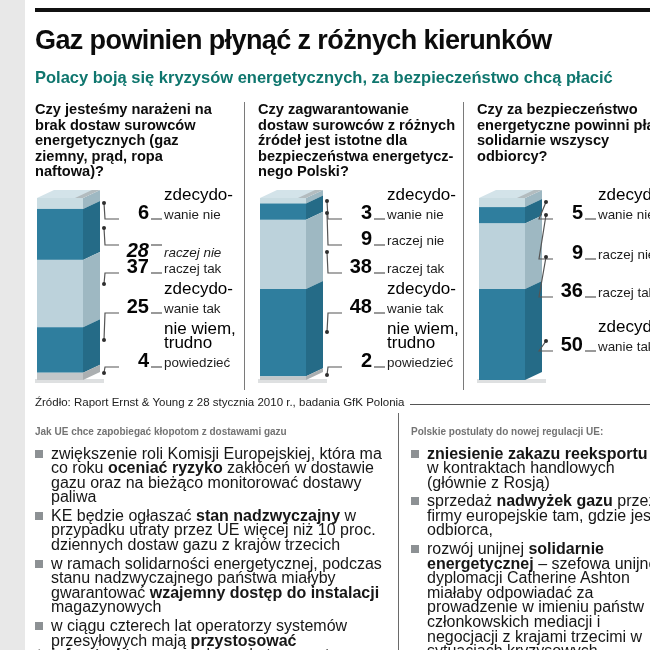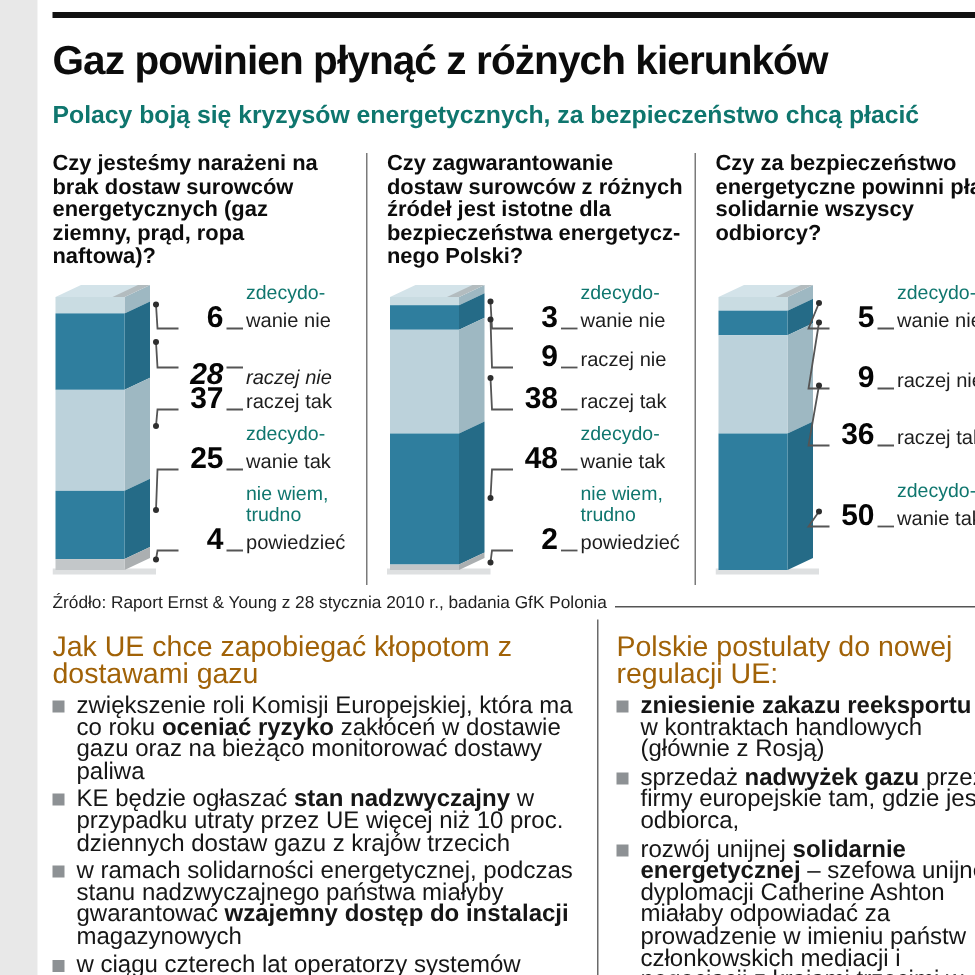--- a/index.html
+++ b/index.html
@@ -14,32 +14,32 @@
   h2.subtitle { font-size: 16.5px; font-weight: 700; margin-top: 12px; color:#0f766e; }
 
   .charts-row { display: grid; grid-template-columns: 209px 219px 1fr; margin-top: 15px; }
   .chart-col { padding-right: 4px; }
   .chart-col + .chart-col { border-left: 1px solid #7a7a7a; padding-left: 13px; }
   .q { font-size: 14.6px; font-weight: 700; line-height: 15.6px; height: 80px; width: 200px; color:#0c0c0c; }
   .chart-area { position: relative; height: 206px; margin-top: 2px; }
   .chart-area svg { position: absolute; left: 0; top: 0; }
 
   .callout { position: absolute; left: 0; width: 100%; }
-  .callout .pre { font-size: 13px; line-height: 14px; color: #0f766e; }
+  .callout .pre { font-size: 17px; line-height: 14px; color: #000000; }
   .callout .main { line-height: 20px; white-space: nowrap; }
   .callout .num { display: inline-block; text-align: right; font-size: 20px; font-weight: 700; color: #050505; }
   .callout .lbl { font-size: 13.4px; color: #1d1d1d; margin-left: 15px; }
 
   .src-row { display: flex; align-items: flex-end; font-size: 11.5px; color: #222; margin-top: 6px; }
   .rule-fill { flex: 1; height: 1px; background: #555; margin: 0 0 3px 5px; }
 
   .bottom { display: grid; grid-template-columns: 363px 1fr; margin-top: 5px; height: 234px; }
   .panel { position: relative; padding-top: 10px; }
   .panel.right { border-left: 1px solid #6a6a6a; padding-left: 12px; }
-  .panel-title { font-size: 19px; font-weight: 400; line-height: 17.5px; margin-bottom: 6px; color:#a16207; }
+  .panel-title { font-size: 10px; font-weight: 700; line-height: 17.5px; margin-bottom: 6px; color:#737373; }
   .panel.right .panel-title { max-width: 250px; }
   ul.bullets { list-style: none; font-size: 16px; line-height: 14.6px; color:#161616; }
   .panel.left ul.bullets { width: 355px; }
   .panel.right ul.bullets { width: 252px; }
   ul.bullets li { position: relative; padding-left: 16px; margin-bottom: 4px; }
   ul.bullets li::before { content:""; position: absolute; left: 0; top: 3px; width: 8px; height: 8px; background: #8d9194; }
   ul.bullets b { font-weight: 700; }
 
   .panel-src { position: absolute; left: 0; right: 4px; bottom: 8px; display: flex; align-items: flex-end; font-size: 11.3px; color:#222; }
   .credit-row { position: absolute; left: 12px; right: 20px; bottom: 6px; display: flex; align-items: flex-end; font-size: 17px; color:#222; }

